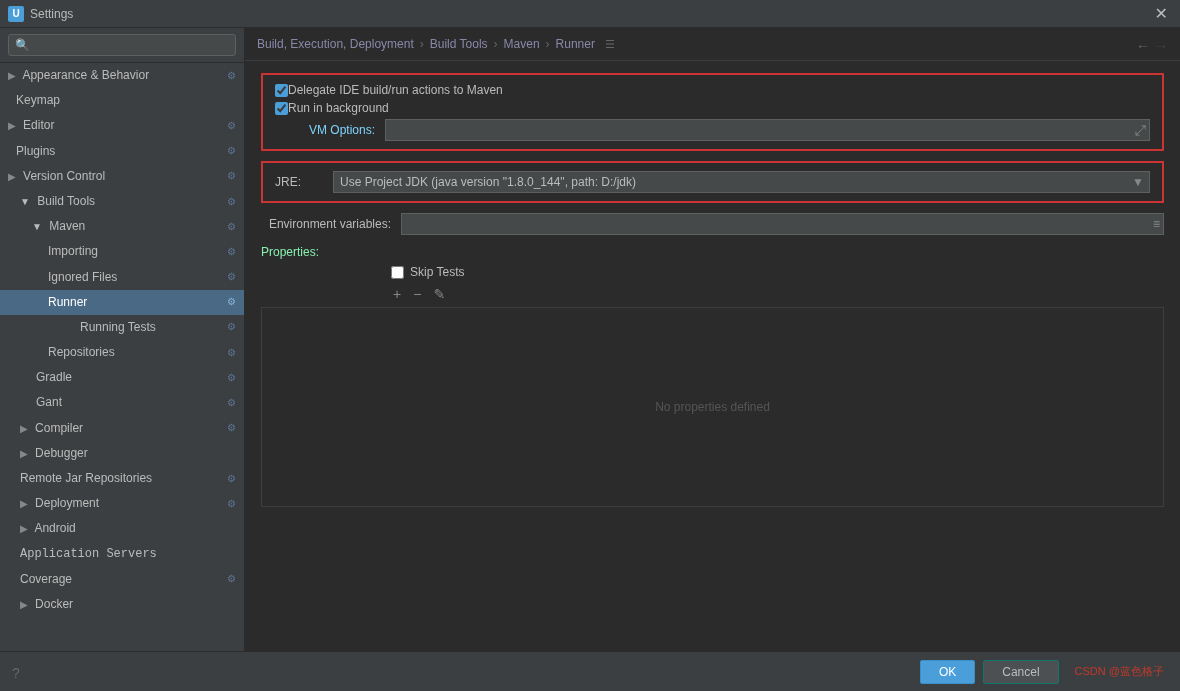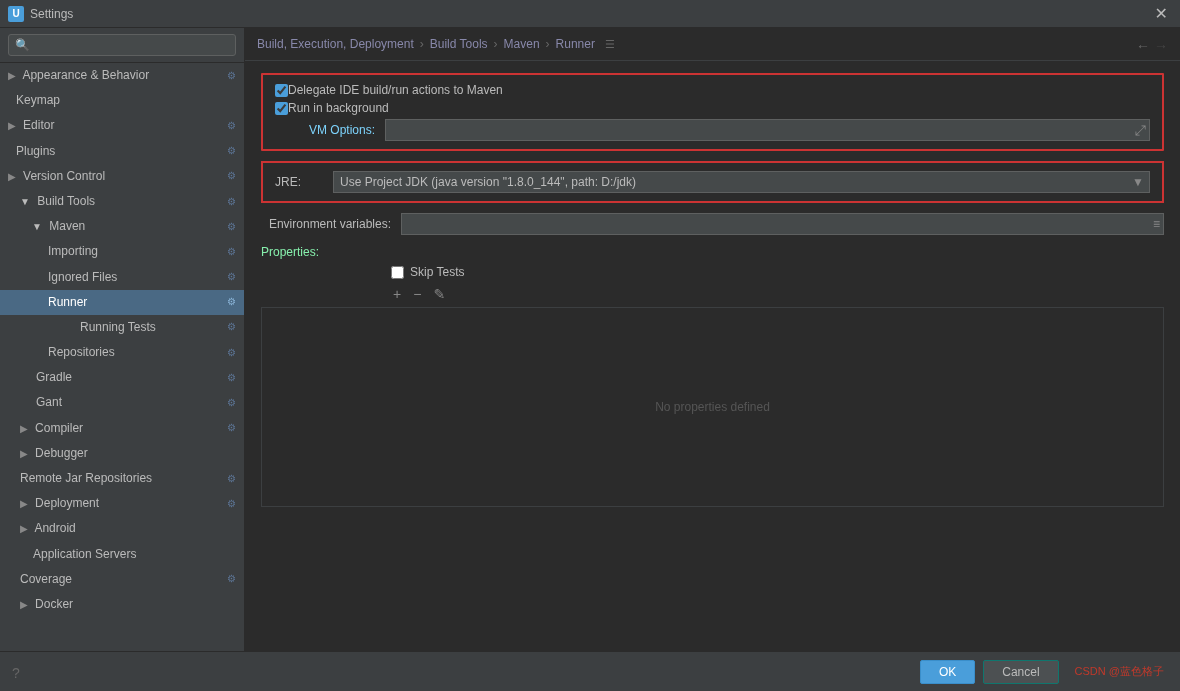--- a/index.html
+++ b/index.html
@@ -466,21 +466,21 @@
       <span class="icon-right">⚙</span>
     </div>
 
     <div class="sidebar-item" style="padding-left:20px;">
       <span>
         <span class="arrow">▶</span>
         <span>Android</span>
       </span>
     </div>
 
-    <div class="sidebar-item" style="padding-left:33px;">
+    <div class="sidebar-item" style="padding-left:20px;font-family:Liberation Mono, monospace;">
       <span>Application Servers</span>
     </div>
 
     <div class="sidebar-item" style="padding-left:20px;">
       <span>Coverage</span>
       <span class="icon-right">⚙</span>
     </div>
 
     <div class="sidebar-item" style="padding-left:20px;">
       <span>

